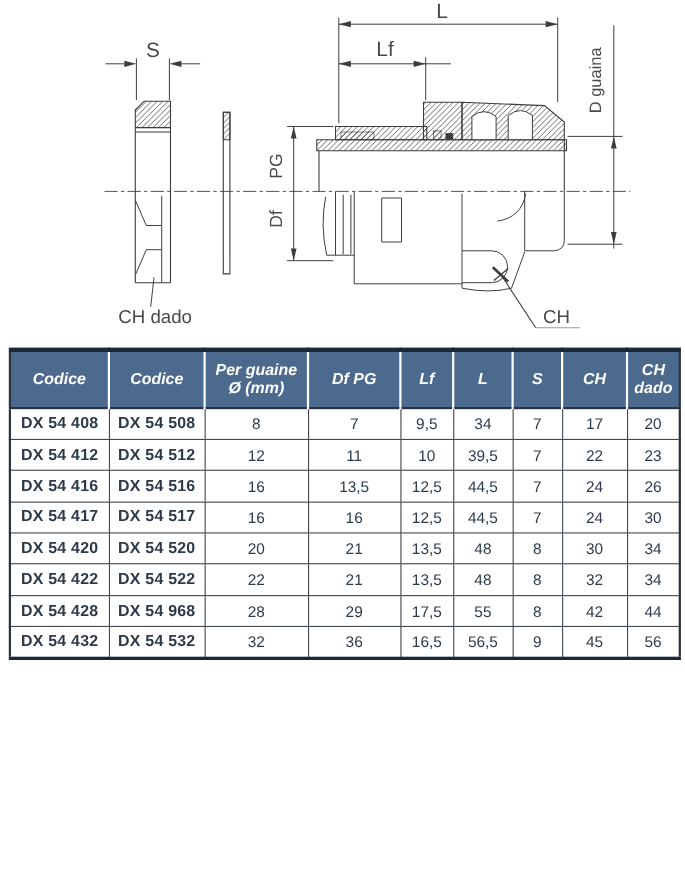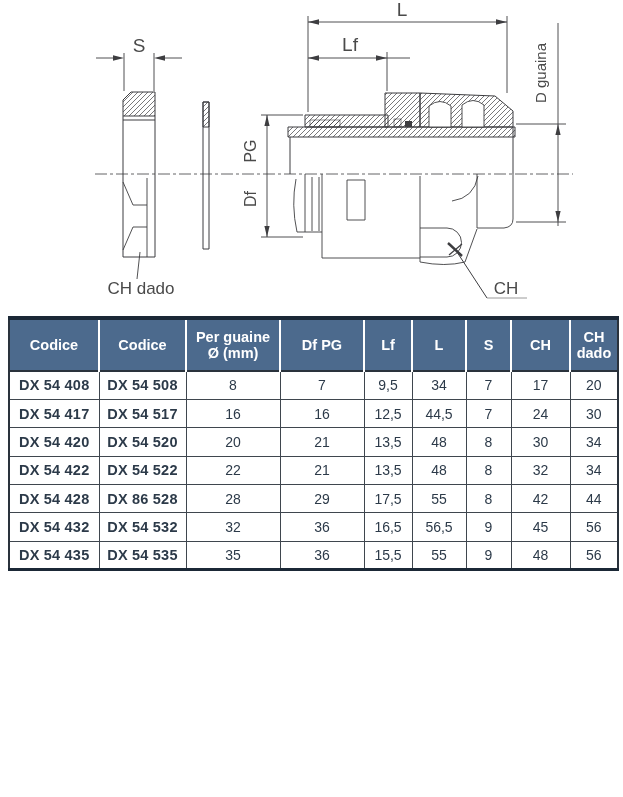--- a/index.html
+++ b/index.html
@@ -48,21 +48,21 @@
     color:var(--header-text);
     font-size:14.5px;
     font-weight:bold;
     line-height:16px;
     height:53px;
     text-align:center;
     vertical-align:middle;
     padding:2px 3px;
   }
   table.dim-table th + th{border-left:2px solid #ffffff;}
-  table.dim-table thead tr{border-bottom:2px solid var(--border-dark);}
+  table.dim-table thead tr{border-bottom:2px solid var(--border-dark);font-style:italic;}
   table.dim-table td{
     border:1px solid #3f464e;
     text-align:center;
     vertical-align:middle;
     font-size:14px;
     color:var(--body-text);
     height:28.4px;
     padding:1px 2px;
     background:#ffffff;
   }
@@ -228,20 +228,42 @@
         <td class="code">DX 54 508</td>
         <td>8</td>
         <td>7</td>
         <td>9,5</td>
         <td>34</td>
         <td>7</td>
         <td>17</td>
         <td>20</td>
       </tr>
       <tr>
+        <td class="code">DX 54 412</td>
+        <td class="code">DX 54 512</td>
+        <td>12</td>
+        <td>11</td>
+        <td>10</td>
+        <td>39,5</td>
+        <td>7</td>
+        <td>22</td>
+        <td>23</td>
+      </tr>
+      <tr>
+        <td class="code">DX 54 416</td>
+        <td class="code">DX 54 516</td>
+        <td>16</td>
+        <td>13,5</td>
+        <td>12,5</td>
+        <td>44,5</td>
+        <td>7</td>
+        <td>24</td>
+        <td>26</td>
+      </tr>
+      <tr>
         <td class="code">DX 54 417</td>
         <td class="code">DX 54 517</td>
         <td>16</td>
         <td>16</td>
         <td>12,5</td>
         <td>44,5</td>
         <td>7</td>
         <td>24</td>
         <td>30</td>
       </tr>
@@ -262,45 +284,34 @@
         <td>22</td>
         <td>21</td>
         <td>13,5</td>
         <td>48</td>
         <td>8</td>
         <td>32</td>
         <td>34</td>
       </tr>
       <tr>
         <td class="code">DX 54 428</td>
-        <td class="code">DX 86 528</td>
+        <td class="code">DX 54 968</td>
         <td>28</td>
         <td>29</td>
         <td>17,5</td>
         <td>55</td>
         <td>8</td>
         <td>42</td>
         <td>44</td>
       </tr>
       <tr>
         <td class="code">DX 54 432</td>
         <td class="code">DX 54 532</td>
         <td>32</td>
         <td>36</td>
         <td>16,5</td>
         <td>56,5</td>
         <td>9</td>
         <td>45</td>
         <td>56</td>
       </tr>
-      <tr>
-        <td class="code">DX 54 435</td>
-        <td class="code">DX 54 535</td>
-        <td>35</td>
-        <td>36</td>
-        <td>15,5</td>
-        <td>55</td>
-        <td>9</td>
-        <td>48</td>
-        <td>56</td>
-      </tr>
     </tbody>
 </table>
 
 </body></html>

